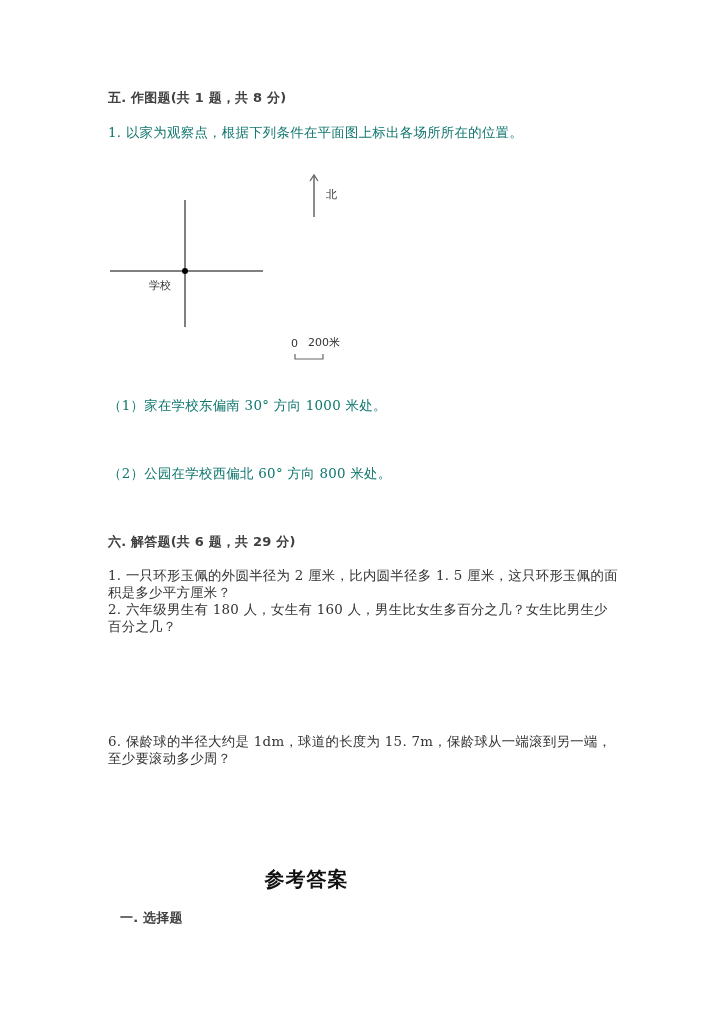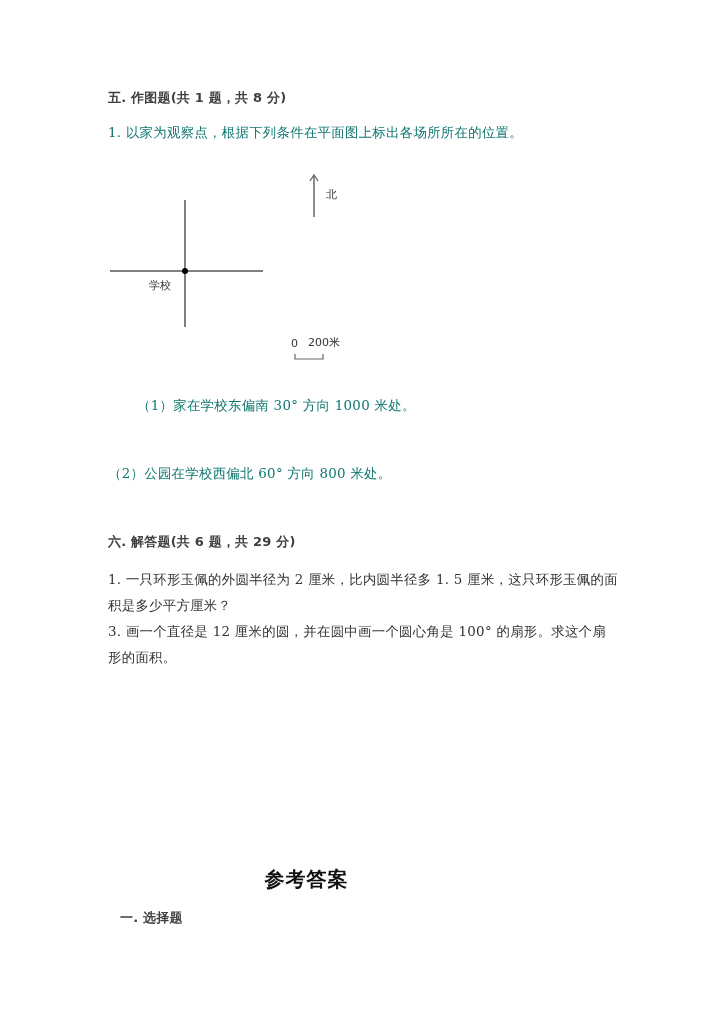--- a/index.html
+++ b/index.html
@@ -28,21 +28,21 @@
       color: #0f766e;
       letter-spacing: 0.3px;
       line-height: 20px;
     }
     .q-block {
       position: absolute;
       left: 108px;
       width: 510px;
       font-size: 13.4px;
       color: #333333;
-      line-height: 26px;
+      line-height: 17px;
       letter-spacing: 0.3px;
     }
     .q-block p { margin: 0; }
     .answer-title {
       font-family: "DejaVu Sans", "Liberation Sans", sans-serif;
       font-weight: bold;
       font-size: 20px;
       color: #111111;
       letter-spacing: 1px;
     }
@@ -80,28 +80,29 @@
 
   <div class="abs diagram-label" style="left:291px; top:337px;">0</div>
   <div class="abs diagram-label" style="left:308px; top:335px;">200米</div>
   <div class="abs" style="left:294px; top:346px; width:30px; height:8px;">
     <svg width="30" height="8" viewBox="0 0 30 8">
       <polyline points="1,1 1,6 29,6 29,1" fill="none" stroke="#666" stroke-width="1.2"></polyline>
     </svg>
   </div>
 </div>
 
-<div class="abs body-text" style="left:108px; top:396px;margin-left:29px;">（1）家在学校东偏南 30° 方向 1000 米处。</div>
+<div class="abs body-text" style="left:108px; top:396px;">（1）家在学校东偏南 30° 方向 1000 米处。</div>
 <div class="abs body-text" style="left:108px; top:464px;text-align:right;">（2）公园在学校西偏北 60° 方向 800 米处。</div>
 
 <div class="abs section-heading" style="left:108px; top:533px;">六. 解答题(共 6 题，共 29 分)</div>
 
 <div class="q-block" style="top:567px;">
   <p>1. 一只环形玉佩的外圆半径为 2 厘米，比内圆半径多 1. 5 厘米，这只环形玉佩的面积是多少平方厘米？</p>
-  <p>3. 画一个直径是 12 厘米的圆，并在圆中画一个圆心角是 100° 的扇形。求这个扇形的面积。</p>
+  <p>2. 六年级男生有 180 人，女生有 160 人，男生比女生多百分之几？女生比男生少百分之几？</p>
 </div>
 
 <div class="q-block" style="top:733px;">
+  <p>6. 保龄球的半径大约是 1dm，球道的长度为 15. 7m，保龄球从一端滚到另一端，至少要滚动多少周？</p>
 </div>
 
 <div class="abs answer-title" style="left:0; width:613px; text-align:center; top:866px;">参考答案</div>
 
 <div class="abs section-heading" style="left:120px; top:909px;">一. 选择题</div>
 
 </body></html>

